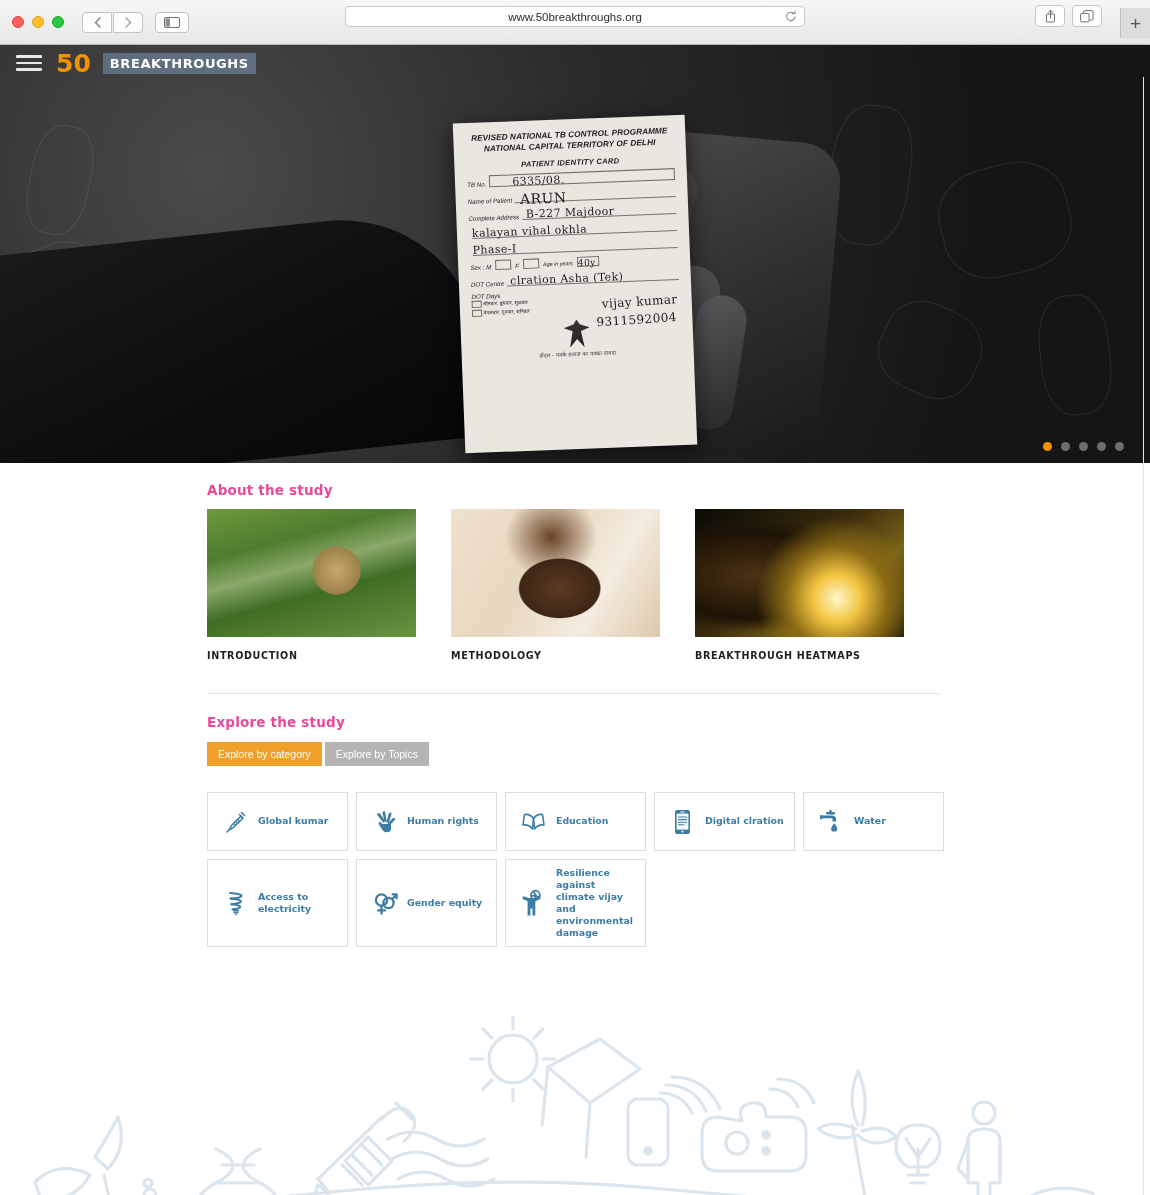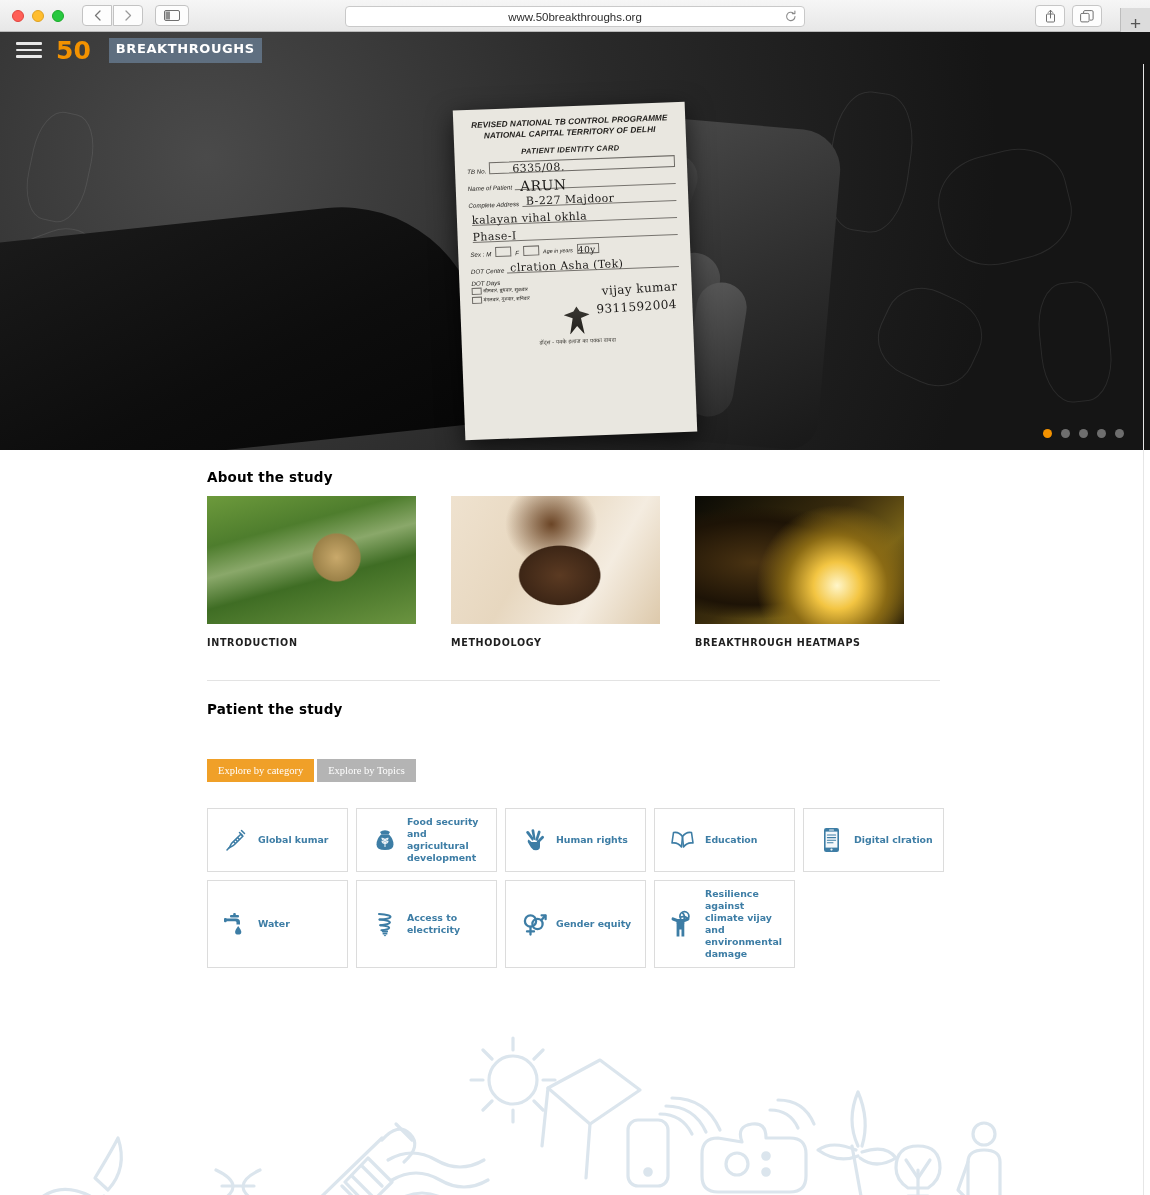--- a/index.html
+++ b/index.html
@@ -12,21 +12,21 @@
 
   
   .browser {
     position: relative;
     width: 1150px; height: 1195px;
     background: #ffffff;
     overflow: hidden;
   }
   .chrome-bar {
     position: relative;
-    height: 32px;
+    height: 45px;
     background: linear-gradient(#f6f6f6, #e7e7e7);
     border-bottom: 1px solid #b9b9b9;
     display: flex; align-items: center;
   }
   .traffic { display: flex; gap: 8px; margin-left: 12px; }
   .tl { width: 12px; height: 12px; border-radius: 50%; }
   .tl.red    { background: #ff5f57; border: 1px solid #e0443e; }
   .tl.yellow { background: #ffbd2e; border: 1px solid #dea123; }
   .tl.green  { background: #28c840; border: 1px solid #1aab29; }
 
@@ -168,21 +168,21 @@
   
   .site-header {
     position: absolute; left: 0; top: 0;
     width: 1150px; height: 36px;
     display: flex; align-items: center;
     padding-left: 16px; gap: 14px;
     z-index: 5;
   }
   .hamburger { display: flex; flex-direction: column; gap: 4px; cursor: pointer; }
   .hamburger span { display: block; width: 26px; height: 2.5px; background: #e9e9e9; border-radius: 1px; }
-  .logo-wrap { display: flex; gap: 18px; }
+  .logo-wrap { display: flex; align-items: center; gap: 12px; }
   .logo-50 {
     font-size: 25px; font-weight: bold; color: #f39200;
     font-family: "DejaVu Sans", sans-serif; line-height: 1;
   }
   .logo-word {
     background: rgba(120,150,180,.55);
     color: #ffffff; font-size: 13px; font-weight: bold;
     letter-spacing: .6px; padding: 3px 7px 3px 7px;
     font-family: "DejaVu Sans", sans-serif;
   }
@@ -190,21 +190,21 @@
   
   .dots { position: absolute; right: 26px; bottom: 12px; display: flex; gap: 9px; z-index: 5; }
   .dot { width: 9px; height: 9px; border-radius: 50%; background: #6e6e6e; }
   .dot.active { background: #f39200; }
 
   
   .content { position: relative; padding: 0 0 0 0; background: #fff; }
   .wrap { width: 733px; margin-left: 207px; }
 
   .sec-title {
-    color: #000000; font-size: 13.5px; font-weight: bold;
+    color: #ec4899; font-size: 13.5px; font-weight: bold;
     font-family: "DejaVu Sans", sans-serif;
     letter-spacing: .2px;
   }
   .about { padding-top: 19px; }
 
   .cards3 { display: flex; gap: 35px; margin-top: 11px; }
   .card3 { width: 209px; }
   .card3 .thumb { width: 209px; height: 128px; background-size: cover; }
   .thumb-intro {
     background:
@@ -229,21 +229,21 @@
     letter-spacing: .65px; color: #1f1f1f;
     font-family: "DejaVu Sans", sans-serif;
   }
 
   .divider { height: 1px; background: #e3e3e3; margin-top: 32px; }
 
   .explore { padding-top: 20px; }
   .tabs { display: flex; gap: 3px; margin-top: 12px; }
   .tab {
     font-size: 10.5px; color: #ffffff; padding: 6px 11px;
-    font-family: Liberation Serif, serif; cursor: pointer; margin-top: 30px;
+    font-family: Liberation Sans, sans-serif; cursor: pointer;
   }
   .tab.active { background: #f0a028; }
   .tab.inactive { background: #b4b4b4; }
 
   .cat-grid {
     display: flex; flex-wrap: wrap; gap: 8px;
     margin-top: 26px; width: 740px;
   }
   .cat {
     width: 141px; min-height: 59px;
@@ -446,21 +446,21 @@
             <div class="card3">
               <div class="thumb thumb-heat"></div>
               <div class="caption">BREAKTHROUGH HEATMAPS</div>
             </div>
           </div>
         </div>
 
         <div class="divider"></div>
 
         <div class="explore">
-          <div class="sec-title">Patient the study</div>
+          <div class="sec-title">Explore the study</div>
 
           <div class="tabs">
             <div class="tab active">Explore by category</div>
             <div class="tab inactive">Explore by Topics</div>
           </div>
 
           <div class="cat-grid">
 
             <div class="cat">
               <span class="ic">
@@ -470,36 +470,20 @@
                       <path d="M14.5 4.5 L17.5 7.5"></path>
                       <path d="M15.8 6.2 L6.5 15.5 L4.2 19.8 L8.5 17.5 L17.8 8.2 Z"></path>
                       <path d="M12.5 9.5 L14.5 11.5 M10.5 11.5 L12.5 13.5 M8.5 13.5 L10.5 15.5"></path>
                       <path d="M4 19.8 L2 22"></path>
                     </g>
                   </svg>
               </span>
               <span class="lbl">Global kumar</span>
             </div>
 
-            <div class="cat">
-              <span class="ic">
-                <svg width="24" height="25" viewBox="0 0 24 25">
-                    <path d="M7 4 Q9 2.2 12 2.2 Q15 2.2 17 4 L15.5 6.5 L8.5 6.5 Z" fill="#3d7da5"></path>
-                    <path d="M8 6.5 Q3.5 11 3.5 16.5 Q3.5 22 12 22 Q20.5 22 20.5 16.5 Q20.5 11 16 6.5 Z" fill="#3d7da5"></path>
-                    <g stroke="#eaf1f6" stroke-width="1.1" fill="none" stroke-linecap="round">
-                      <path d="M12 18.5 L12 11"></path>
-                      <path d="M12 12.5 Q9.2 12.2 9 10.2 Q11.6 10.2 12 12.5"></path>
-                      <path d="M12 12.5 Q14.8 12.2 15 10.2 Q12.4 10.2 12 12.5"></path>
-                      <path d="M12 15.5 Q9.2 15.2 9 13.2 Q11.6 13.2 12 15.5"></path>
-                      <path d="M12 15.5 Q14.8 15.2 15 13.2 Q12.4 13.2 12 15.5"></path>
-                    </g>
-                  </svg>
-              </span>
-              <span class="lbl">Food security and agricultural development</span>
-            </div>
 
             <div class="cat">
               <span class="ic">
                 <svg width="24" height="24" viewBox="0 0 24 24">
                     <g fill="#3d7da5">
                       <path d="M10.5 13 L4.5 5.2 Q3.6 4 4.8 3.2 Q6 2.4 6.9 3.6 L11.5 10 Z"></path>
                       <path d="M11.5 12.2 L9.5 2.8 Q9.3 1.4 10.7 1.2 Q12.1 1 12.3 2.4 L13.6 11.4 Z"></path>
                       <path d="M13.2 12.2 L15.9 3.6 Q16.4 2.2 17.7 2.7 Q19 3.2 18.5 4.6 L15.6 13 Z"></path>
                       <path d="M14.6 13.6 L19.6 8.2 Q20.6 7.2 21.6 8.2 Q22.6 9.2 21.6 10.2 L16.4 15.6 Z"></path>
                       <path d="M6.5 11.5 Q5 12.8 6 14.5 L9 19.5 Q10.6 22.2 14 22.2 Q18 22.2 18 18.4 L18 14 L9.5 14 Z"></path>

